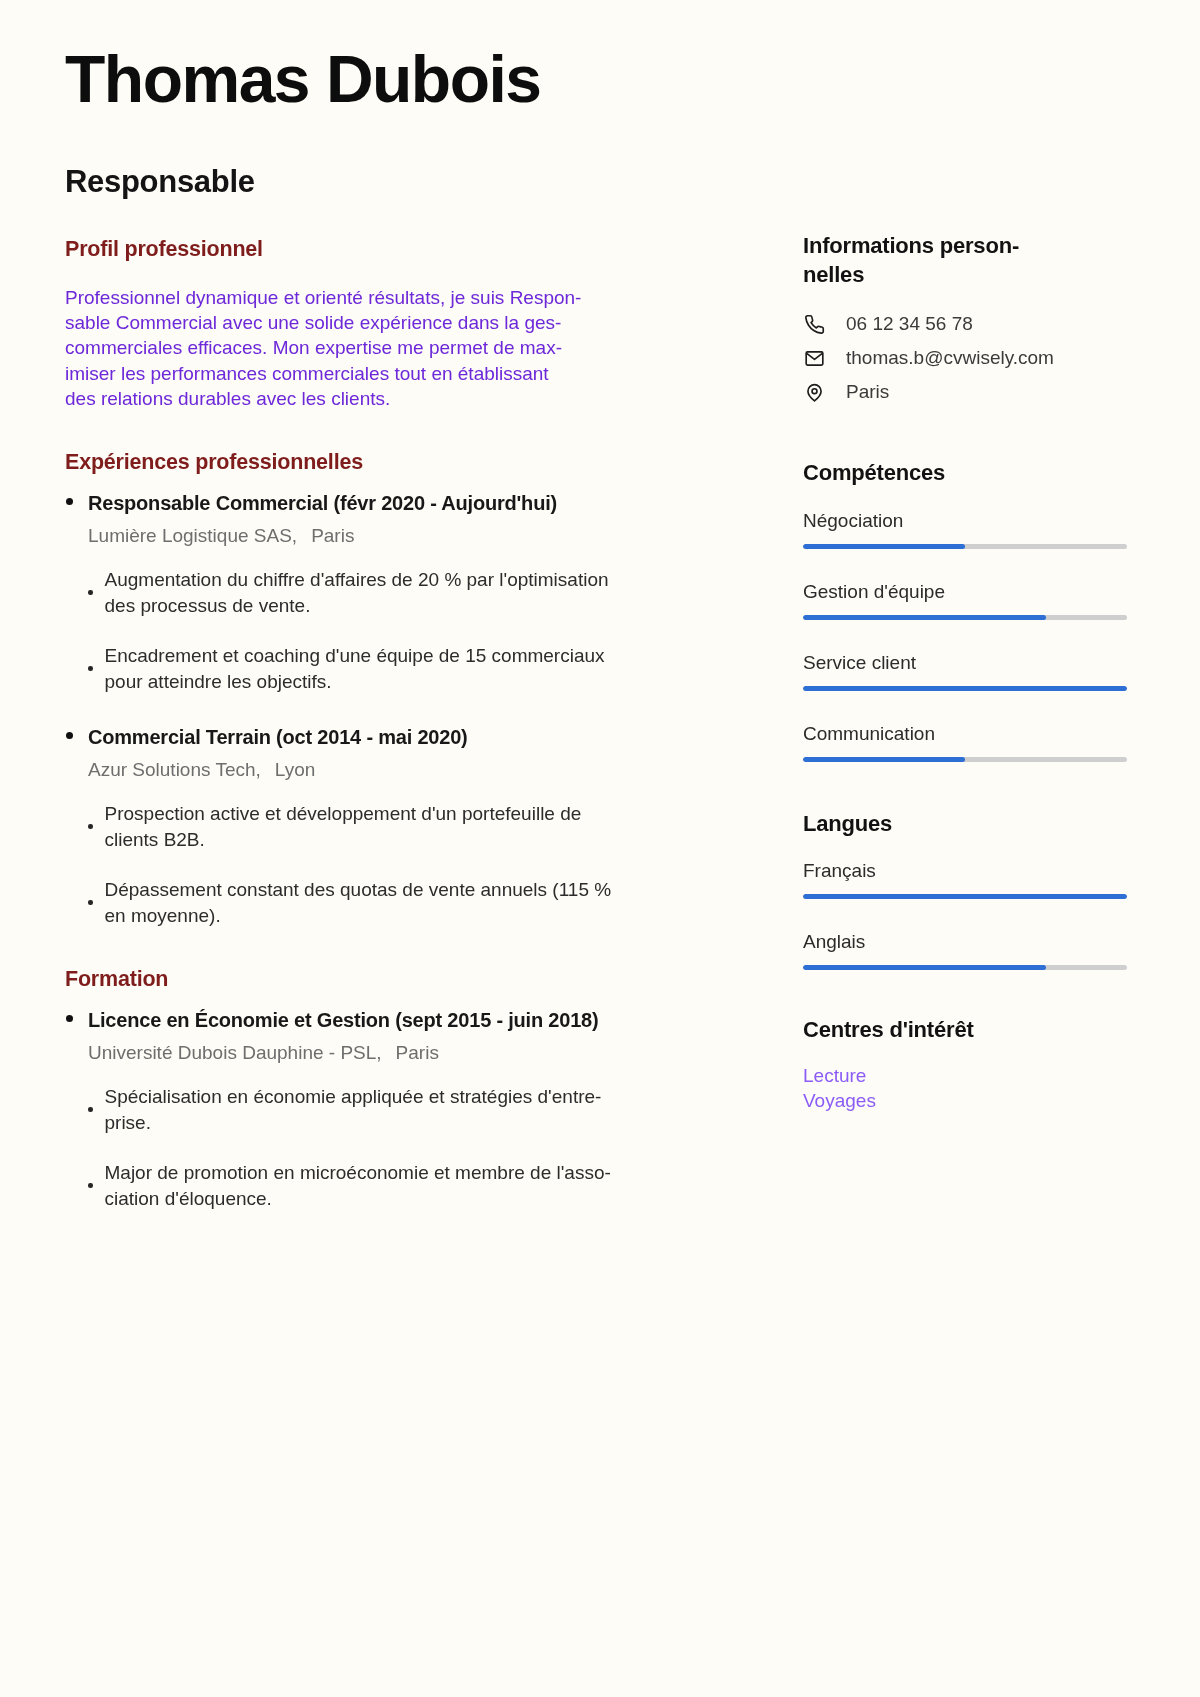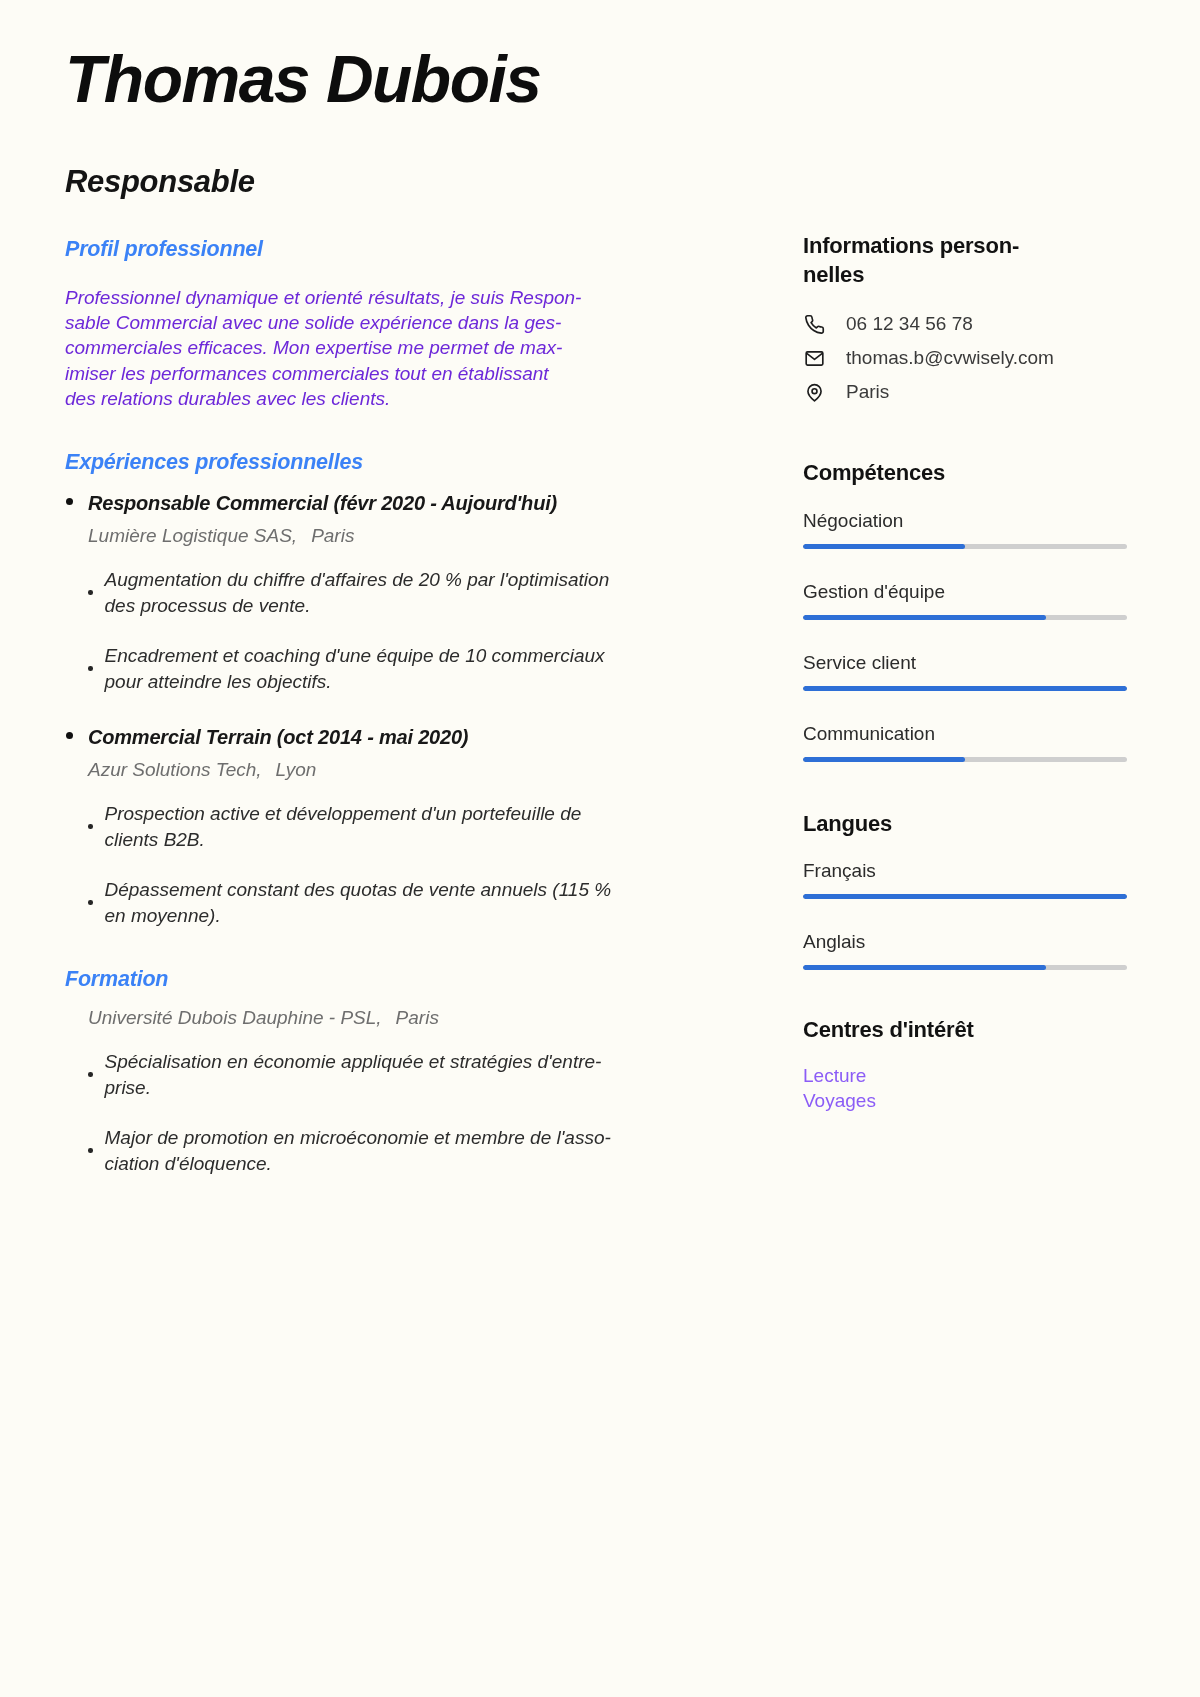--- a/index.html
+++ b/index.html
@@ -13,31 +13,31 @@
   *{box-sizing:border-box;}
   html,body{margin:0;padding:0;}
   body{
     width:1200px;height:1697px;
     background:var(--page-bg);
     font-family:"Liberation Sans","DejaVu Sans",sans-serif;
     color:var(--body);
     -webkit-font-smoothing:antialiased;
   }
   .page{display:flex;width:1200px;height:1697px;padding:46px 73px 0 65px;}
-  .main{width:655px;flex:none;font-style:italic;}
+  .main{width:655px;flex:none;}
   .sidebar{width:324px;flex:none;margin-left:auto;padding-top:186px;}
 
   h1.name{
     margin:0;font-size:66px;line-height:1.0;font-weight:800;
     letter-spacing:-1.5px;color:#0d0d0d;
   }
   .job-title{margin-top:52px;font-size:31px;font-weight:700;color:#141414;letter-spacing:-0.3px;}
 
   h2.section-heading{
-    margin:0;font-size:21.5px;line-height:1.25;font-weight:700;color:#3b82f6;letter-spacing:-0.2px;
+    margin:0;font-size:21.5px;line-height:1.25;font-weight:700;color:#7f1d1d;letter-spacing:-0.2px;
   }
   .profile-section{margin-top:36px;}
   .profile-text{margin:22px 0 0 0;font-size:19px;line-height:25.3px;color:#6d28d9;}
   .tline{display:block;}
 
   .exp-section{margin-top:38px;}
   .edu-section{margin-top:38px;}
 
   .entry{margin-top:14px;}
   .entry + .entry{margin-top:30px;}
@@ -108,21 +108,21 @@
         <div class="bullet">
           <span class="bdot"></span>
           <span class="btext">
             <span class="tline">Augmentation du chiffre d'affaires de 20 % par l'optimisation</span>
             <span class="tline">des processus de vente.</span>
           </span>
         </div>
         <div class="bullet">
           <span class="bdot"></span>
           <span class="btext">
-            <span class="tline">Encadrement et coaching d'une équipe de 10 commerciaux</span>
+            <span class="tline">Encadrement et coaching d'une équipe de 15 commerciaux</span>
             <span class="tline">pour atteindre les objectifs.</span>
           </span>
         </div>
       </div>
 
       <div class="entry">
         <div class="entry-header">
           <span class="dot"></span>
           <span class="entry-title">Commercial Terrain (oct 2014 - mai 2020)</span>
         </div>
@@ -144,20 +144,24 @@
             <span class="tline">en moyenne).</span>
           </span>
         </div>
       </div>
     </section>
 
     <section class="edu-section">
       <h2 class="section-heading">Formation</h2>
 
       <div class="entry">
+        <div class="entry-header">
+          <span class="dot"></span>
+          <span class="entry-title">Licence en Économie et Gestion (sept 2015 - juin 2018)</span>
+        </div>
         <div class="entry-sub">
           <span>Université Dubois Dauphine - PSL,</span>
           <span class="loc">Paris</span>
         </div>
         <div class="bullet">
           <span class="bdot"></span>
           <span class="btext">
             <span class="tline">Spécialisation en économie appliquée et stratégies d'entre-</span>
             <span class="tline">prise.</span>
           </span>

